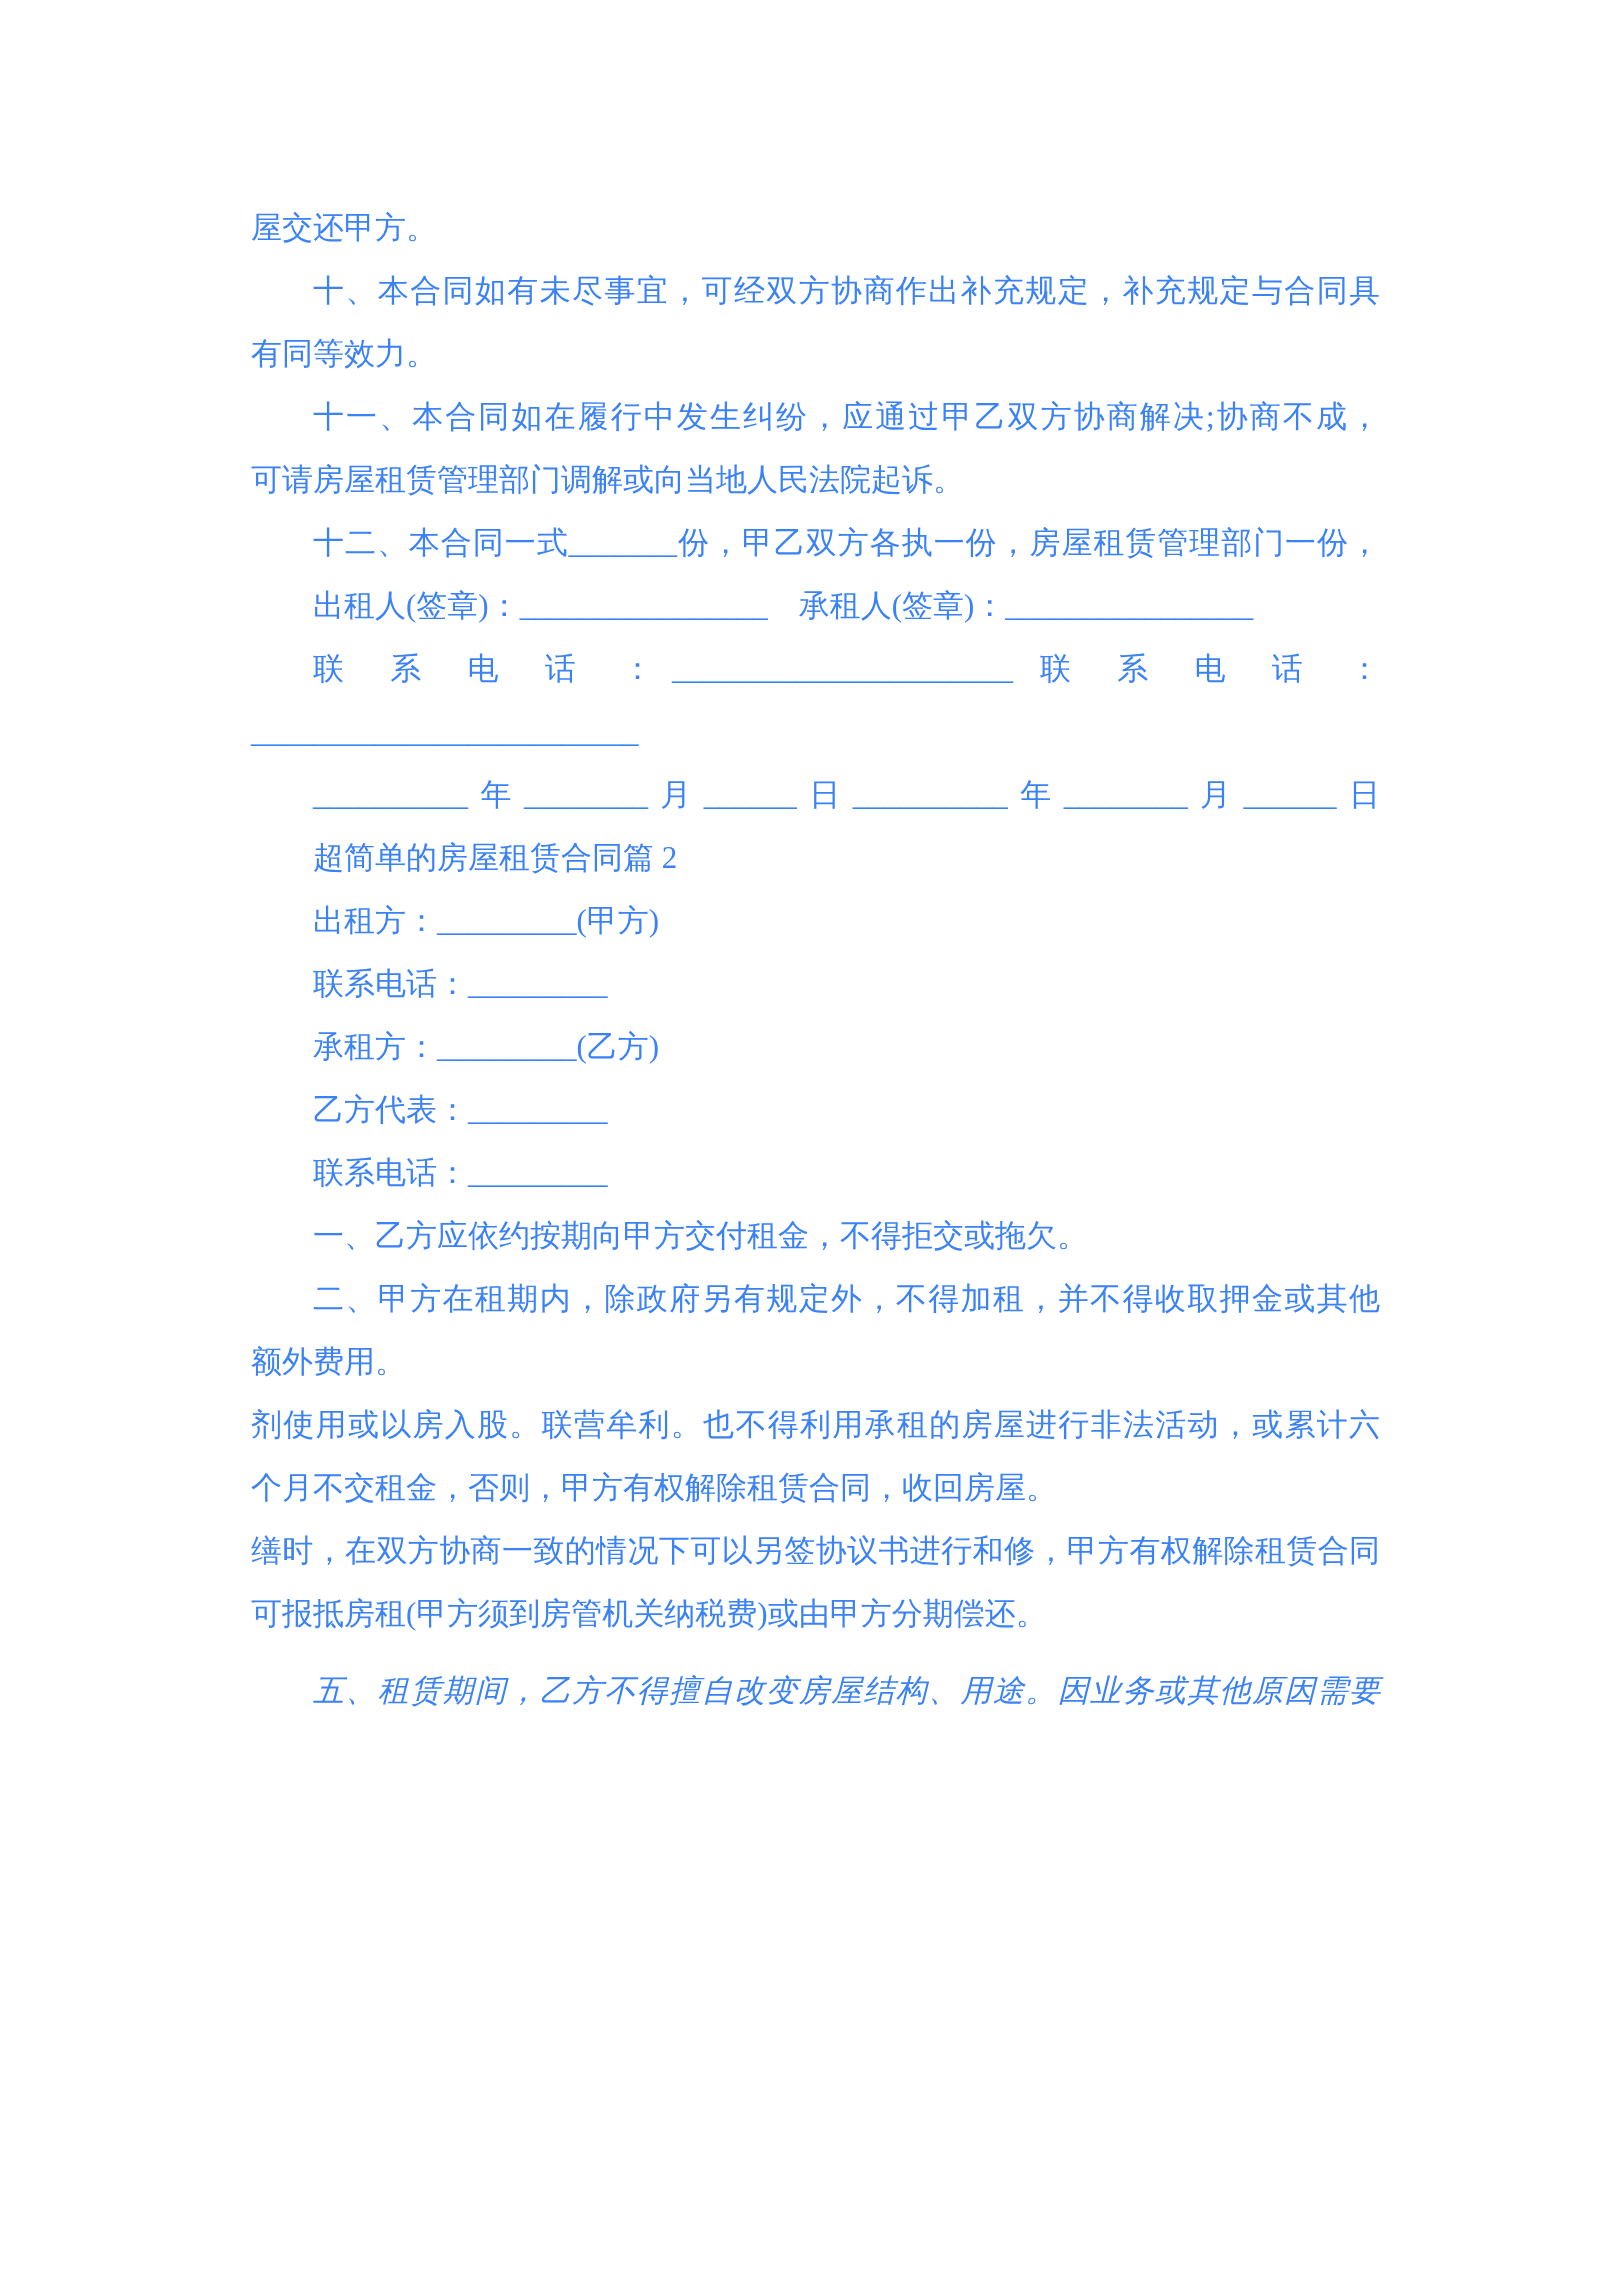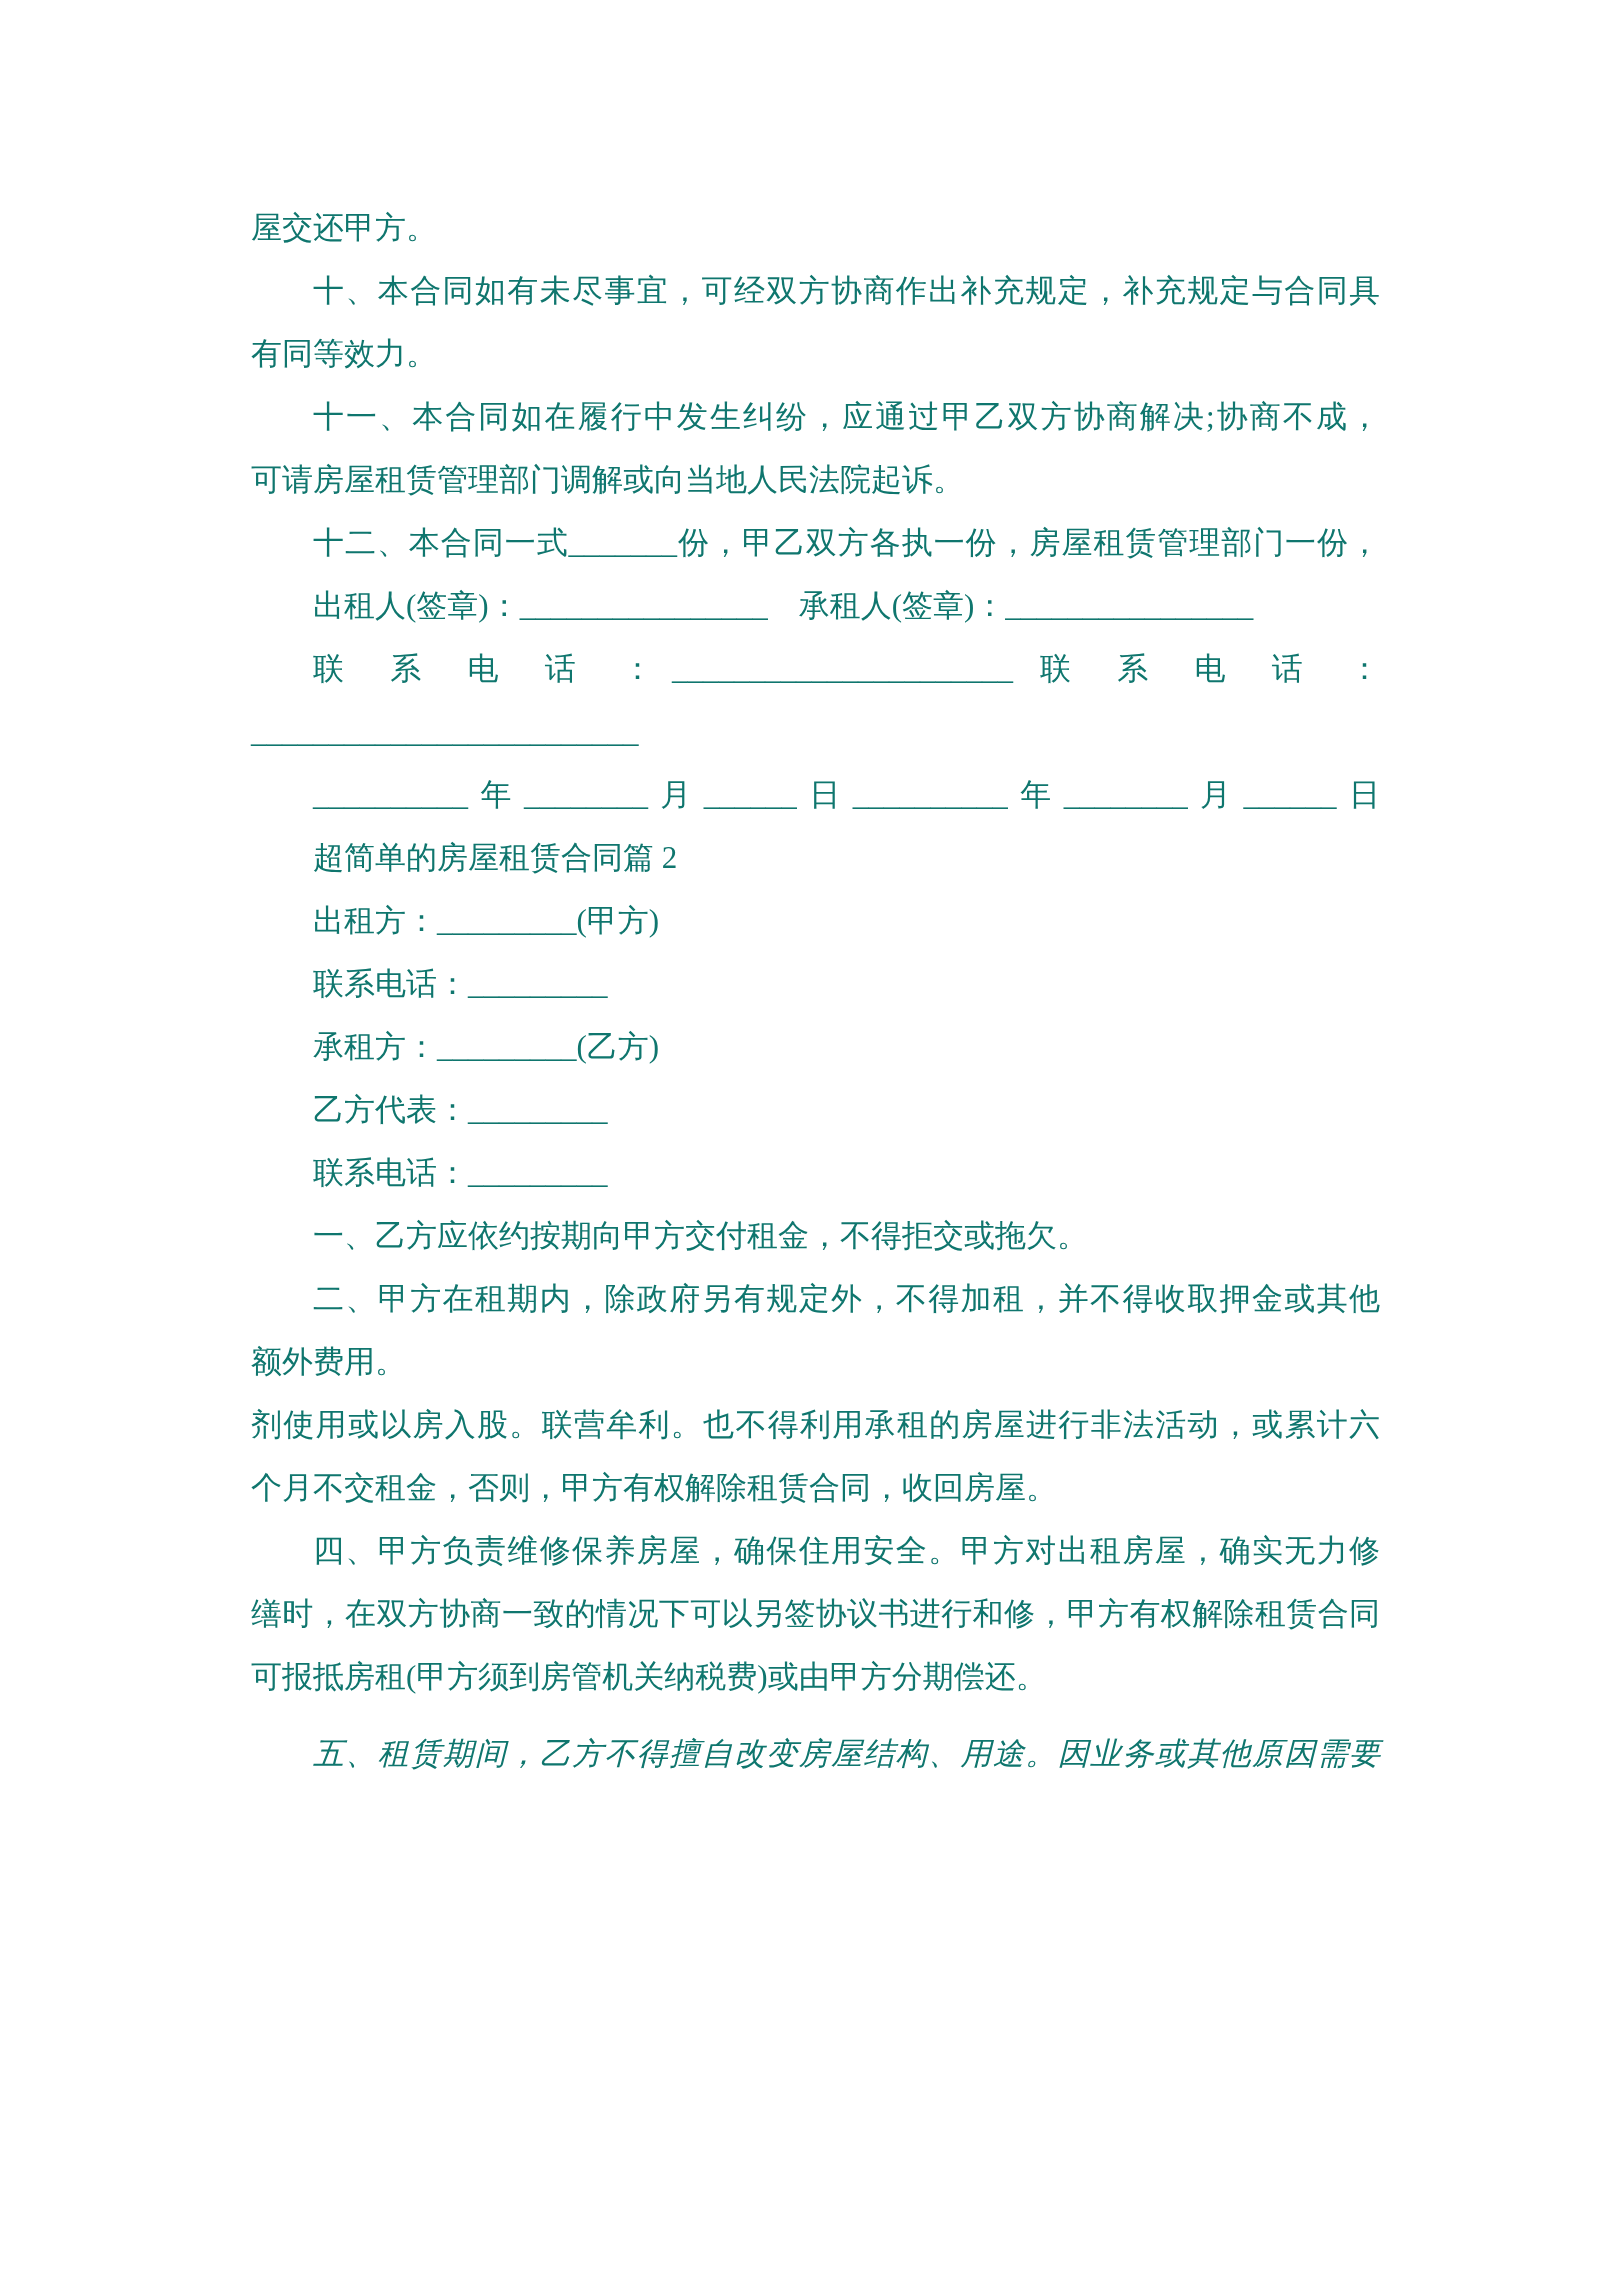--- a/index.html
+++ b/index.html
@@ -9,21 +9,21 @@
   }
   .page {
     width: 1623px;
     height: 2295px;
     margin: 0 auto;
     background: #ffffff;
     box-sizing: border-box;
     padding: 196px 243px 0 251px;
     font-family: "Liberation Serif", "DejaVu Serif", serif;
     font-size: 31px;
-    color: #0f766e;
+    color: #3b82f6;
     overflow: hidden;
   }
   .line {
     line-height: 63px;
     text-align: justify;
     white-space: normal;
     word-break: break-all;
   }
   .indent {
     text-indent: 2em;
@@ -54,18 +54,17 @@
   <div class="line indent">出租方：_________(甲方)</div>
   <div class="line indent">联系电话：_________</div>
   <div class="line indent">承租方：_________(乙方)</div>
   <div class="line indent">乙方代表：_________</div>
   <div class="line indent">联系电话：_________</div>
   <div class="line indent">一、乙方应依约按期向甲方交付租金，不得拒交或拖欠。</div>
   <div class="line indent full">二、甲方在租期内，除政府另有规定外，不得加租，并不得收取押金或其他</div>
   <div class="line">额外费用。</div>
   <div class="line full">剂使用或以房入股。联营牟利。也不得利用承租的房屋进行非法活动，或累计六</div>
   <div class="line">个月不交租金，否则，甲方有权解除租赁合同，收回房屋。</div>
-  <div class="line indent full">四、甲方负责维修保养房屋，确保住用安全。甲方对出租房屋，确实无力修</div>
   <div class="line full">缮时，在双方协商一致的情况下可以另签协议书进行和修，甲方有权解除租赁合同</div>
   <div class="line">可报抵房租(甲方须到房管机关纳税费)或由甲方分期偿还。</div>
   <div class="line indent full gap-before">五、租赁期间，乙方不得擅自改变房屋结构、用途。因业务或其他原因需要</div>
 </div>
 
 
 </body></html>

